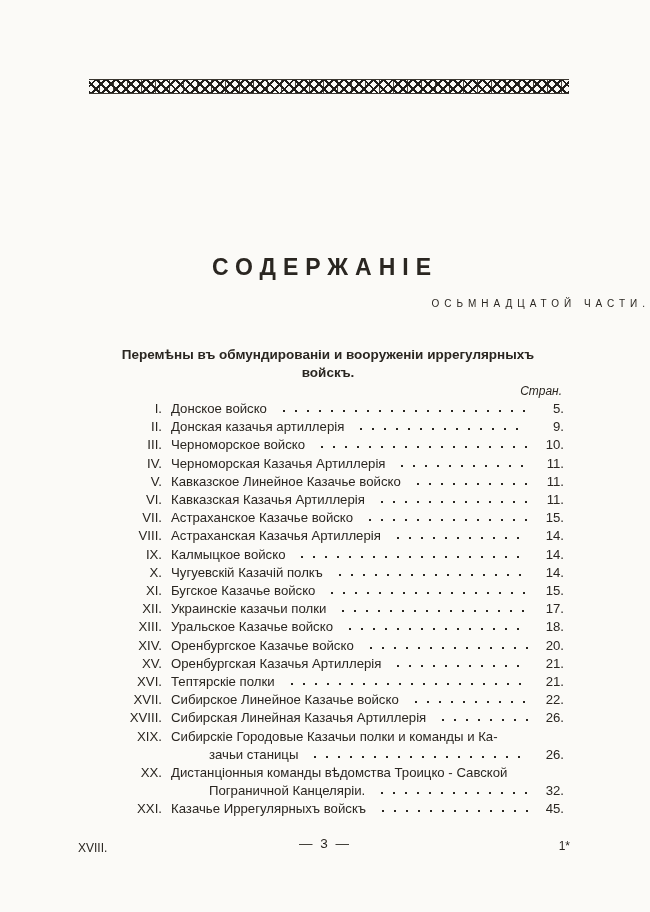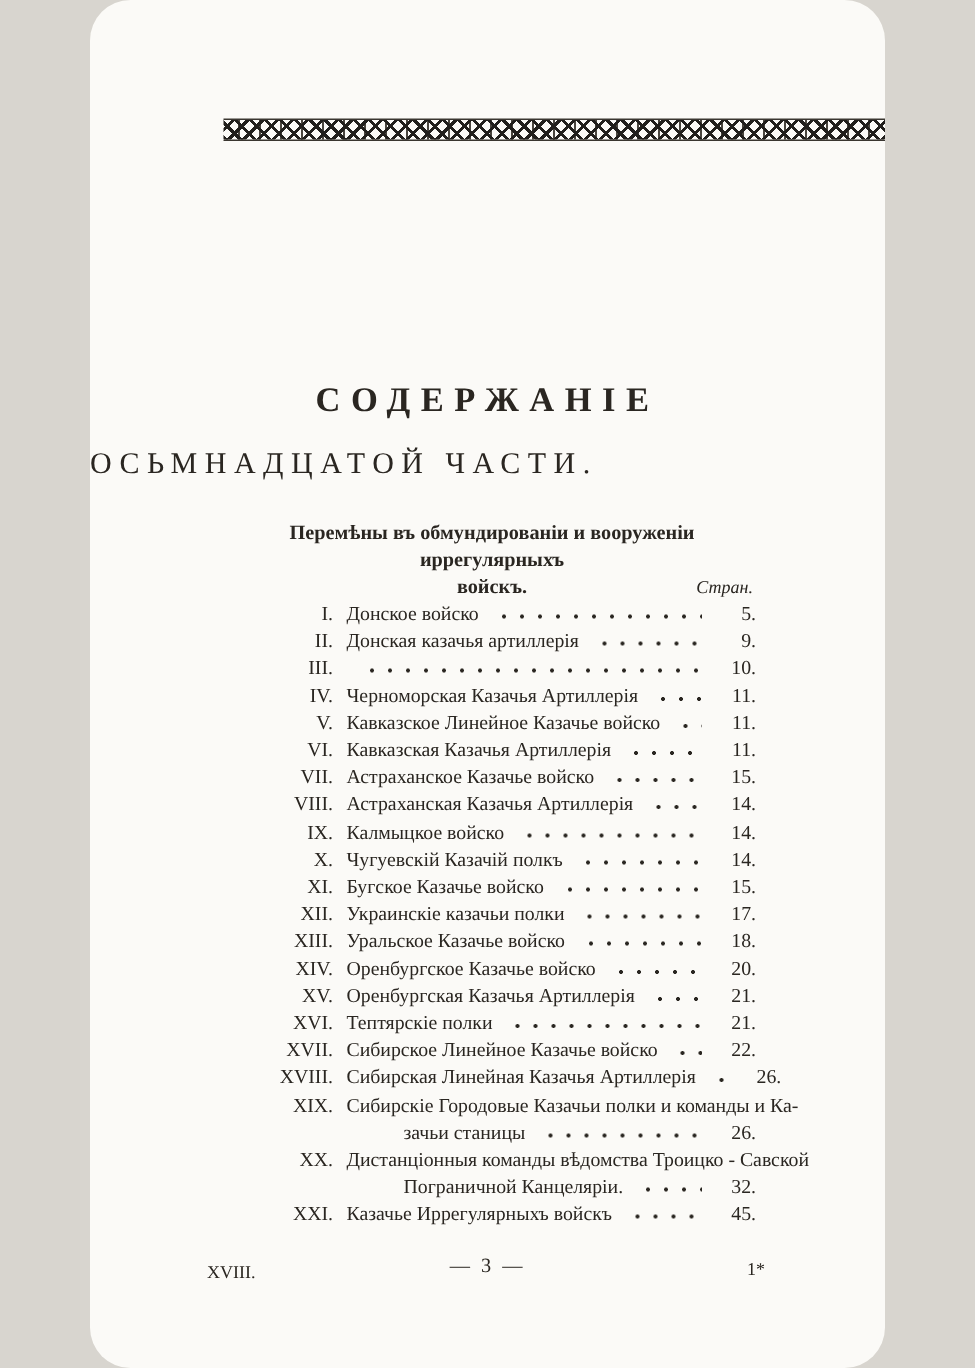--- a/index.html
+++ b/index.html
@@ -1,41 +1,40 @@
 <!DOCTYPE html>
 <html><head>
 <meta charset="utf-8">
 <style>
   html,body { margin:0; padding:0; background:#d8d5cf; }
   .page {
     position:relative;
-    width:530px; height:912px;
+    width:650px; height:912px;
     margin:0 auto;
     background:#fbfaf7;
     color:#2a2621;
-    font-family:Liberation Serif, serif;
+    font-family:Liberation Sans, sans-serif;
     overflow:hidden;
-    border-radius:27px;
   }
   .ornament-border {
     position:absolute; top:79px; left:89px; width:480px; height:13px;
     background:
       repeating-linear-gradient(45deg, #211f1c 0 2px, transparent 2px 7px),
       repeating-linear-gradient(-45deg, #211f1c 0 2px, transparent 2px 7px),
       repeating-linear-gradient(90deg, transparent 0 10px, #4a463f 10px 11px, transparent 11px 14px);
     border-top:1px solid #3a3630;
     border-bottom:1px solid #3a3630;
   }
   .doc-title {
     position:absolute; top:254px; left:0; width:100%;
     text-align:center; font-size:23px; font-weight:bold; letter-spacing:7px;
   }
   .doc-subtitle {
     position:absolute; top:298px; left:0; width:100%;
-    text-align:left; font-size:20px; letter-spacing:5px;
+    text-align:right; font-size:10px; letter-spacing:5px;
   }
   .section-heading {
     position:absolute; top:346px; left:90px; right:84px;
     text-align:center; font-weight:bold; font-size:13.5px; line-height:18px;
   }
   .section-heading span { display:block; }
   .page-col-header {
     position:absolute; top:384px; right:88px;
     font-style:italic; font-size:12px;
   }
@@ -84,20 +83,21 @@
         <span class="toc-page">5.</span>
       </div>
       <div class="toc-line">
         <span class="toc-num">II.</span>
         <span class="toc-text">Донская казачья артиллерія</span>
         <span class="leader"></span>
         <span class="toc-page">9.</span>
       </div>
       <div class="toc-line">
         <span class="toc-num">III.</span>
+        <span class="toc-text">Черноморское войско</span>
         <span class="leader"></span>
         <span class="toc-page">10.</span>
       </div>
       <div class="toc-line">
         <span class="toc-num">IV.</span>
         <span class="toc-text">Черноморская Казачья Артиллерія</span>
         <span class="leader"></span>
         <span class="toc-page">11.</span>
       </div>
       <div class="toc-line">

